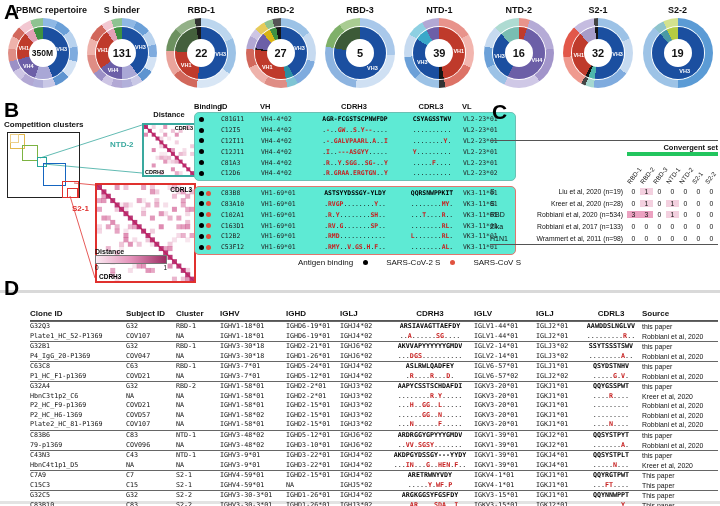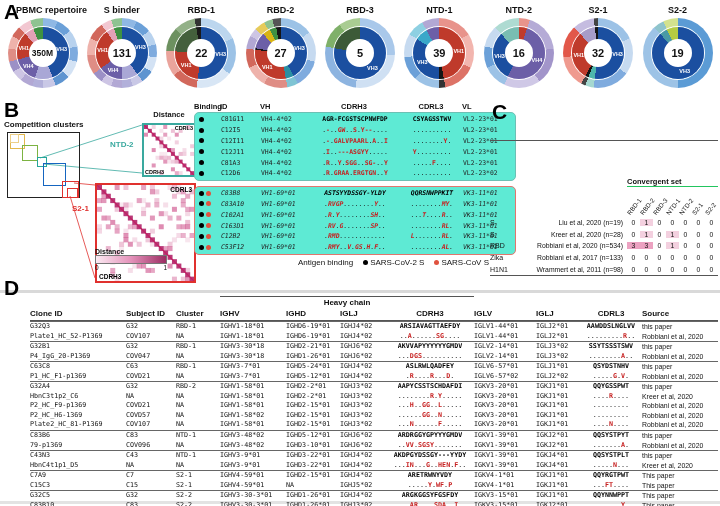--- a/index.html
+++ b/index.html
@@ -38,42 +38,42 @@
   #b-dist-title{position:absolute;left:142px;top:14px;width:54px;text-align:center;font-size:7.5px;font-weight:bold;}
   
   #b-scale{position:absolute;left:95px;top:152px;width:80px;font-size:7px;}
   #b-scale .bar{width:70px;height:7px;border:1px solid #777;
      background:linear-gradient(to right,#fbeaf2,#e492ba,#9c2d63);}
   #b-scale .ends{display:flex;justify-content:space-between;width:72px;font-size:6.5px;}
   #b-scale .t{font-size:7px;font-weight:bold;}
   
   #b-antigen{position:absolute;left:298px;top:162px;display:flex;align-items:center;gap:10px;font-size:8px;}
   #b-antigen .t{font-weight:normal;}
-  .leg-item{display:flex;align-items:center;gap:2px;}
+  .leg-item{display:flex;align-items:center;gap:18px;}
   .dotc{width:5px;height:5px;border-radius:50%;display:inline-block;}
   
   #b-table{position:absolute;left:194px;top:4px;width:322px;}
   .b-row{display:grid;grid-template-columns:26px 40px 48px 92px 62px 50px;align-items:center;}
   .b-head{font-size:7.5px;font-weight:bold;height:12px;}
   .b-head > div{text-align:left;}
   .b-head .c{text-align:center;}
   .b-group{border:1.4px solid;border-radius:5px;padding:1px 0;margin-bottom:5px;background:#5eead4;}
   .b-group .b-row{height:10.8px;font-size:6.4px;}
   .b-dots{display:flex;gap:2px;padding-left:4px;}
   .seq{text-align:center;}
   .seqref{font-weight:bold;color:#000;}
   .sdot{color:#1a1a1a;}
   .smut{color:#c62020;font-weight:bold;}
   .gene{color:#222;}
   
   #panelC{position:absolute;left:488px;top:100px;width:232px;height:168px;font-size:7px;}
   #c-title{position:absolute;left:4px;top:24px;font-size:8px;font-weight:bold;white-space:nowrap;}
   #c-table{position:absolute;left:2px;top:40px;width:228px;border-top:1px solid #555;}
-  #c-set{margin-left:137px;width:91px;text-align:left;font-size:7.5px;font-weight:bold;
-         border-bottom:1px solid #22c55e;padding-top:2px;margin-top:34px;}
+  #c-set{margin-left:137px;width:91px;text-align:right;font-size:7.5px;font-weight:bold;
+         border-bottom:4px solid #22c55e;padding-top:2px;}
   #c-rot{position:relative;height:30px;}
   .c-rot-lab{position:absolute;bottom:1px;font-size:6.3px;transform:rotate(-52deg);
              transform-origin:0 100%;white-space:nowrap;}
   .c-row{display:grid;grid-template-columns:44px 93px 13px 13px 13px 13px 13px 13px 13px;
          height:11.6px;align-items:center;}
   .c-row .src{text-align:right;padding-right:4px;white-space:nowrap;font-size:6.8px;}
   .c-row .v{text-align:center;font-size:6.8px;}
   .c-hdr{font-weight:bold;height:12px;font-size:7.2px;}
   #c-rows{border-bottom:1px solid #555;}
   .hl1{background:#f3d0df;}
@@ -454,21 +454,21 @@
           <div class="b-dots">
             <span class="dotc" style="background: rgb(0, 0, 0);"></span>
           </div>
           <div class="mono gene">C12D6</div>
           <div class="mono gene">VH4-4*02</div>
           <div class="seq mono"><span class="sdot">.</span><span class="smut">R</span><span class="sdot">.</span><span class="smut">G</span><span class="smut">R</span><span class="smut">A</span><span class="smut">A</span><span class="sdot">.</span><span class="smut">E</span><span class="smut">R</span><span class="smut">G</span><span class="smut">T</span><span class="smut">G</span><span class="smut">N</span><span class="sdot">.</span><span class="sdot">.</span><span class="smut">Y</span></div>
           <div class="seq mono"><span class="sdot">.</span><span class="sdot">.</span><span class="sdot">.</span><span class="sdot">.</span><span class="sdot">.</span><span class="sdot">.</span><span class="sdot">.</span><span class="sdot">.</span><span class="sdot">.</span><span class="sdot">.</span></div>
           <div class="mono gene">VL2-23*02</div>
         </div>
       </div>
-      <div class="b-group" style="border-color: rgb(224, 118, 110); font-style: italic;">
+      <div class="b-group" style="border-color: rgb(224, 118, 110);">
         <div class="b-row">
           <div class="b-dots">
             <span class="dotc" style="background: rgb(0, 0, 0);"></span>
             <span class="dotc" style="background: rgb(224, 82, 63);"></span>
           </div>
           <div class="mono gene">C83B8</div>
           <div class="mono gene">VH1-69*01</div>
           <div class="seq mono"><span class="seqref">ASTSYYDSSGY-YLDY</span></div>
           <div class="seq mono"><span class="seqref">QQRSNWPPKIT</span></div>
           <div class="mono gene">VK3-11*01</div>
@@ -625,21 +625,20 @@
 </div>
 
 <div class="grayband" style="top:290px;"></div>
 <div class="grayband" style="top:501px;background:#e3e3e3;"></div>
 <div class="panel-label" style="left:4px;top:276px;">D</div>
 <div id="panelD">
   <div class="d-row d-ghead">
     <div></div>
       <div></div>
       <div></div>
-    <div class="span" style="grid-column:4/8;">Heavy chain</div>
     <div></div>
   </div>
   <div class="d-row d-chead" id="d-chead">
       <div>Clone ID</div>
       <div>Subject ID</div>
       <div>Cluster</div>
       <div>IGHV</div>
       <div>IGHD</div>
       <div>IGLJ</div>
       <div class="c">CDRH3</div>

